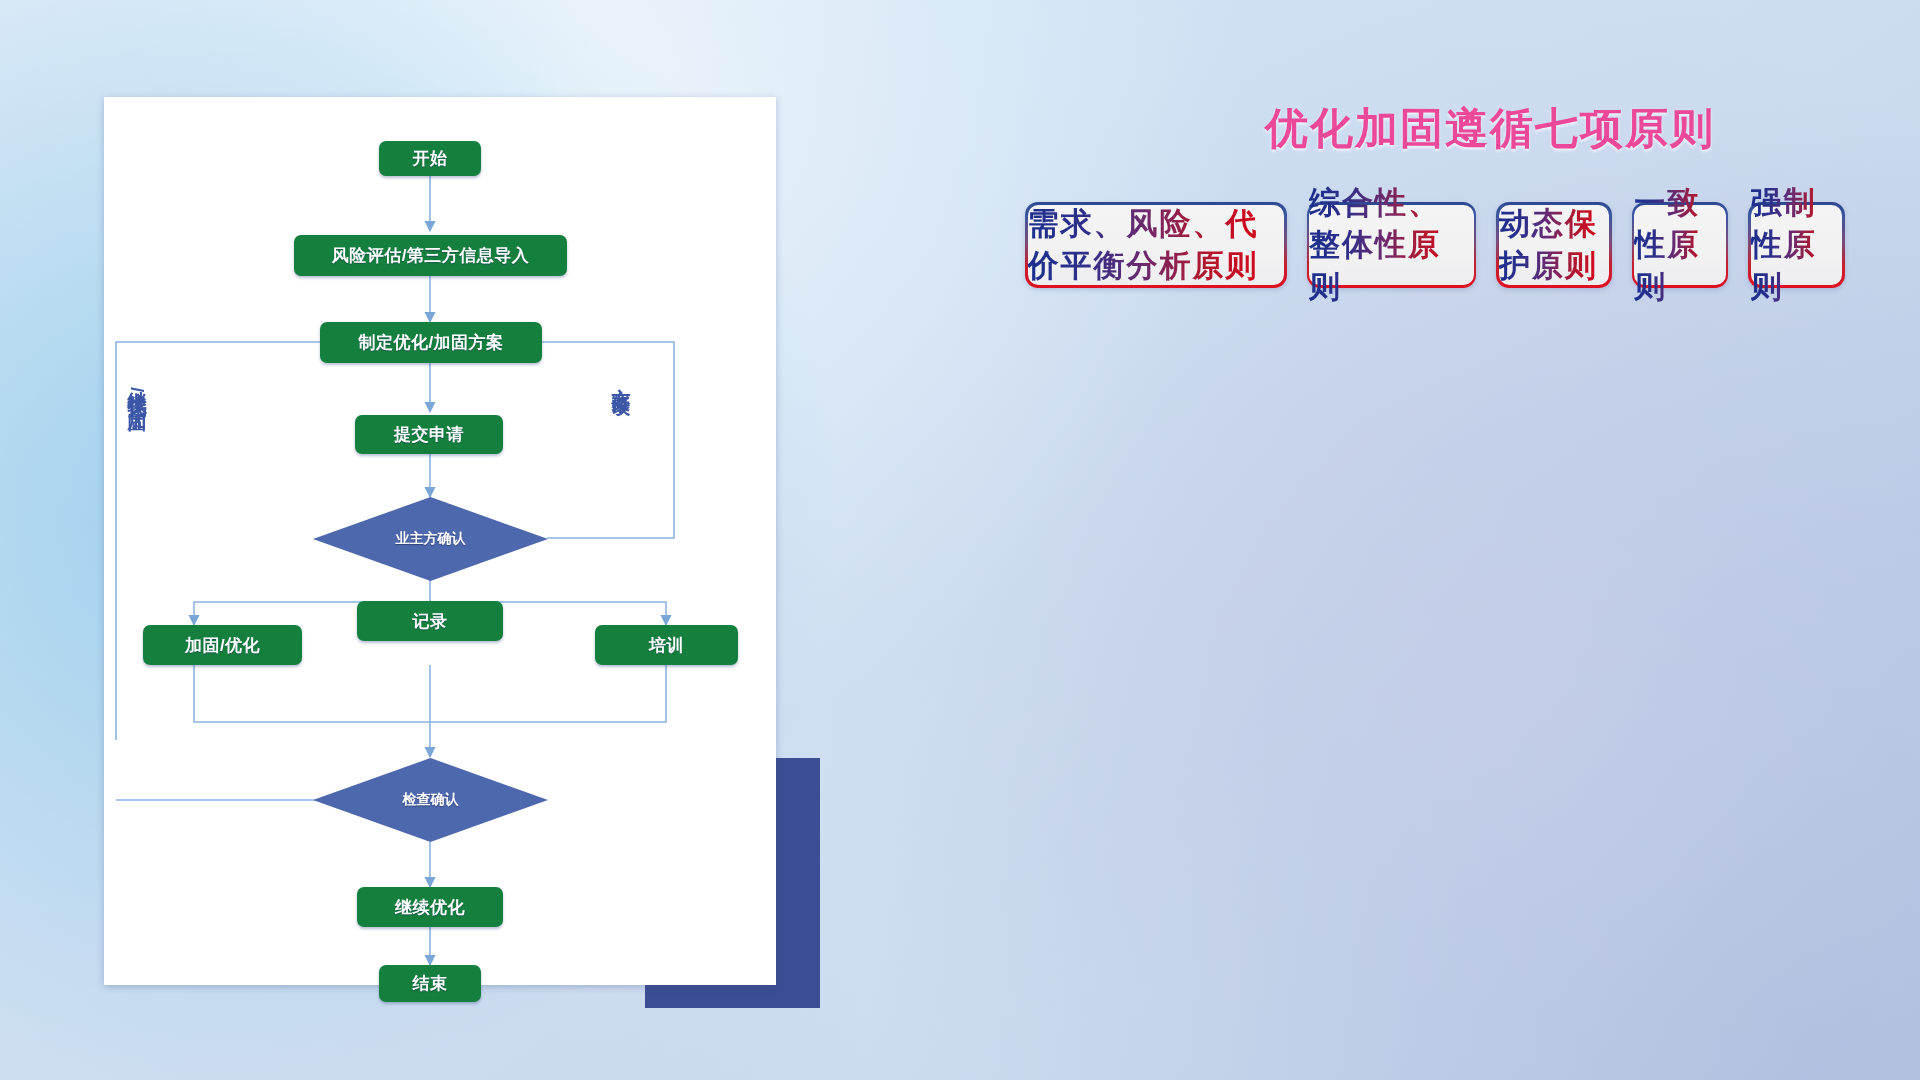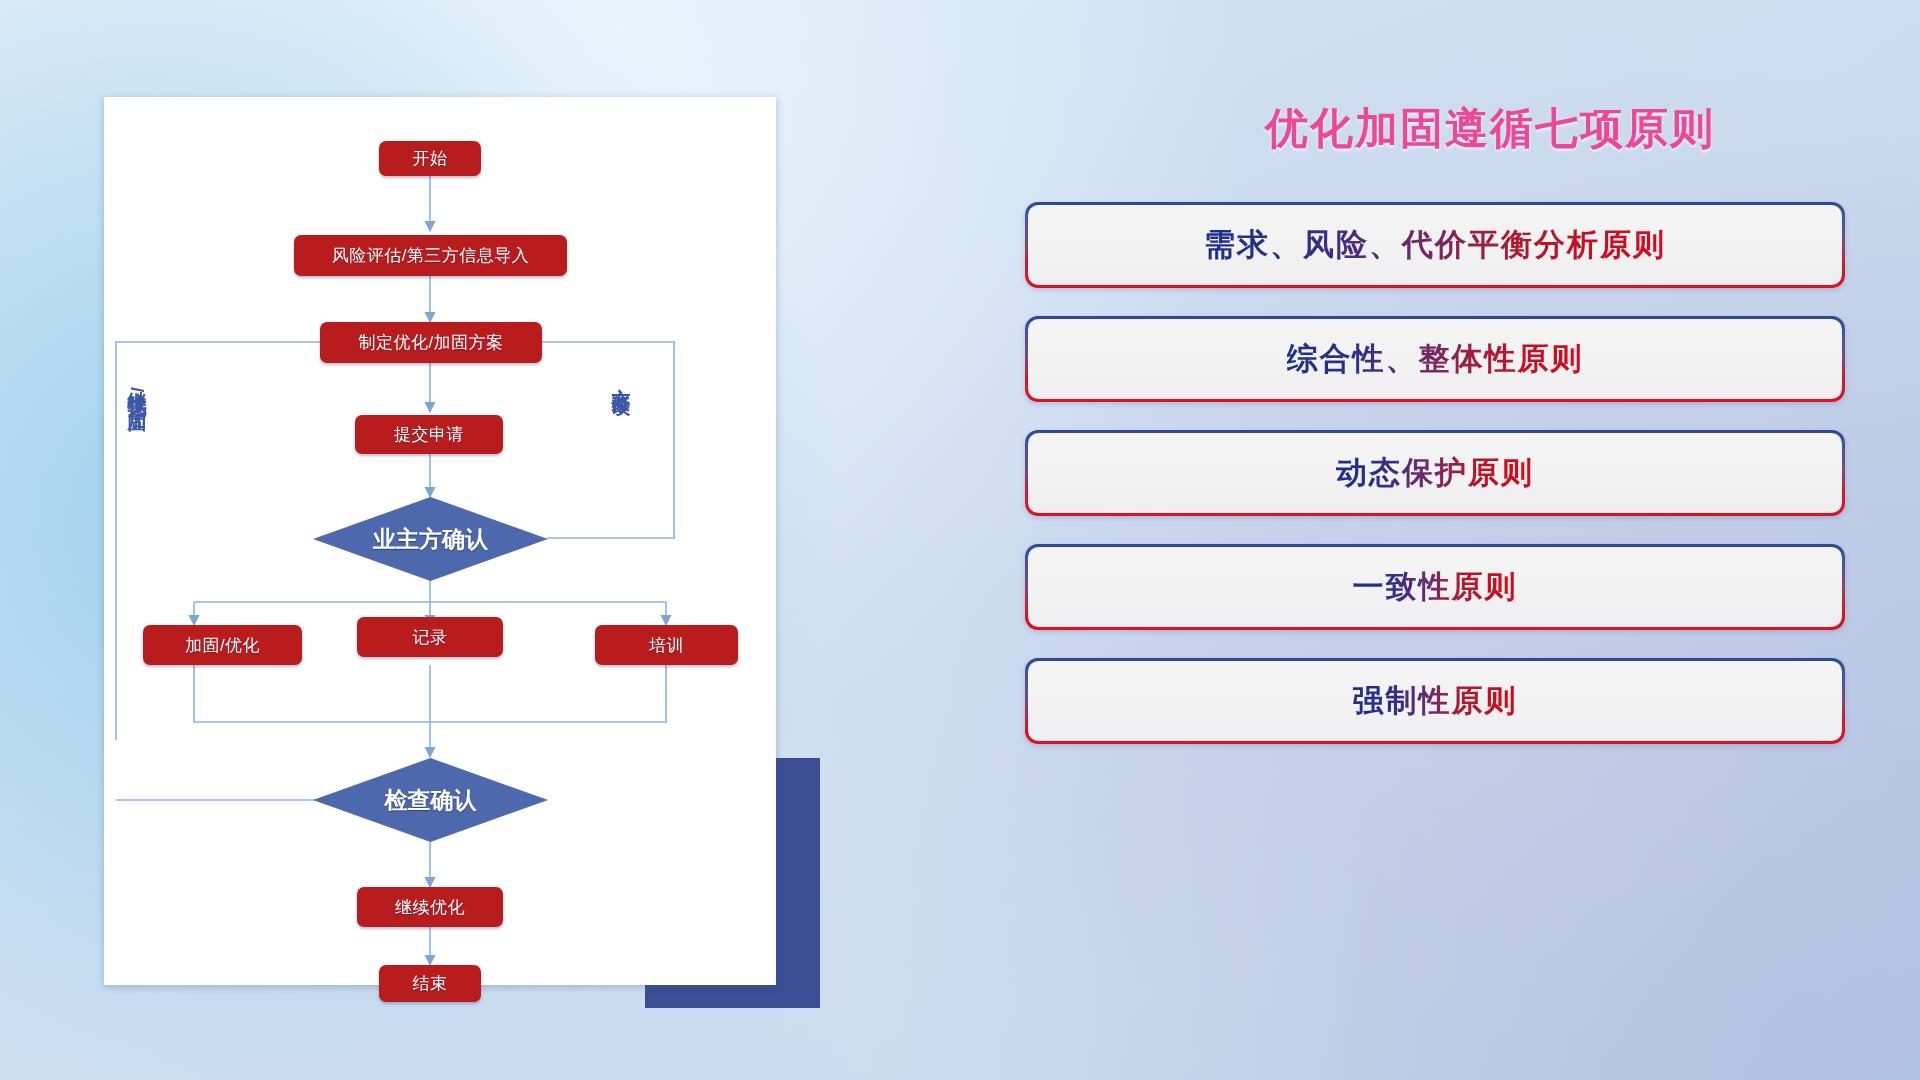--- a/index.html
+++ b/index.html
@@ -25,35 +25,35 @@
   }
   #flow-card{
     position:absolute; left:104px; top:97px; width:672px; height:888px;
     background:#ffffff;
     box-shadow:0 2px 7px rgba(60,80,130,.30);
   }
   #flow-canvas{ position:absolute; inset:0; }
 
   .node{
     position:absolute;
-    background:#b91c1c;
+    background:#15803d;
     color:#ffffff;
     border-radius:7px;
     display:flex; align-items:center; justify-content:center;
-    font-size:17px; font-weight:400; letter-spacing:.5px;
+    font-size:17px; font-weight:700; letter-spacing:.5px;
     text-shadow:0 1px 1px rgba(30,45,90,.55);
     box-shadow:0 2px 3px rgba(55,75,135,.35);
     white-space:nowrap;
   }
   .diamond{
     position:absolute;
     background:#4d68ad;
     color:#ffffff;
     display:flex; align-items:center; justify-content:center;
-    font-size:23px; font-weight:700;
+    font-size:14px; font-weight:700;
     text-shadow:0 1px 1px rgba(25,40,85,.6);
     clip-path:polygon(50% 0,100% 50%,50% 100%,0 50%);
     white-space:nowrap;
   }
   .vlabel{
     position:absolute;
     writing-mode:vertical-rl;
     color:#3c57a6;
     font-size:19px; font-weight:700;
     letter-spacing:3px;
@@ -63,21 +63,21 @@
   
   #right-panel{ position:absolute; left:1020px; top:100px; width:830px; }
   #panel-title{
     text-align:center;
     font-size:43px; font-weight:700; letter-spacing:2px;
     color:#ec4899;
     text-shadow:0 2px 3px rgba(255,255,255,.75);
     margin-bottom:44px;
     padding-left:110px;
   }
-  #principle-list{ display:flex; flex-direction:column; gap:28px; padding:0 5px; }
+  #principle-list{ display:flex; gap:20px; padding:0 5px; }
   .principle{
     position:relative;
     height:86px;
     border-radius:13px;
     padding:2.6px;
     background:linear-gradient(to bottom,#2d4790 0%,#3b56a0 16%,#7a4a78 47%,#c42030 72%,#e00f22 100%);
     box-shadow:0 2px 5px rgba(70,85,130,.22);
   }
   .principle-inner{
     width:100%; height:100%;
@@ -154,21 +154,21 @@
   </div>
 
   <div class="diamond" style="left:209px;top:400px;width:235px;height:84px;">
     <span>业主方确认</span>
   </div>
 
   <div class="node" style="left:19px;top:528px;width:159px;height:40px;margin-left:20px;">
     <span>加固/优化</span>
   </div>
 
-  <div class="node" style="left:253px;top:520px;width:146px;height:40px;">
+  <div class="node" style="left:253px;top:504px;width:146px;height:40px;">
     <span>记录</span>
   </div>
 
   <div class="node" style="left:491px;top:528px;width:143px;height:40px;">
     <span>培训</span>
   </div>
 
   <div class="diamond" style="left:209px;top:661px;width:235px;height:84px;">
     <span>检查确认</span>
   </div>

